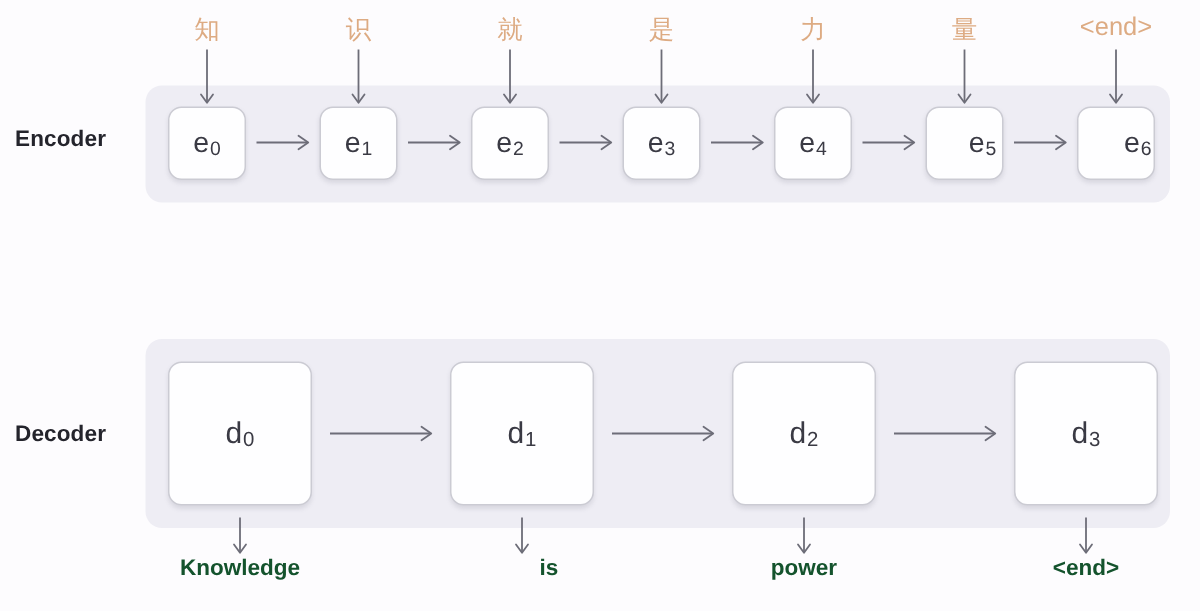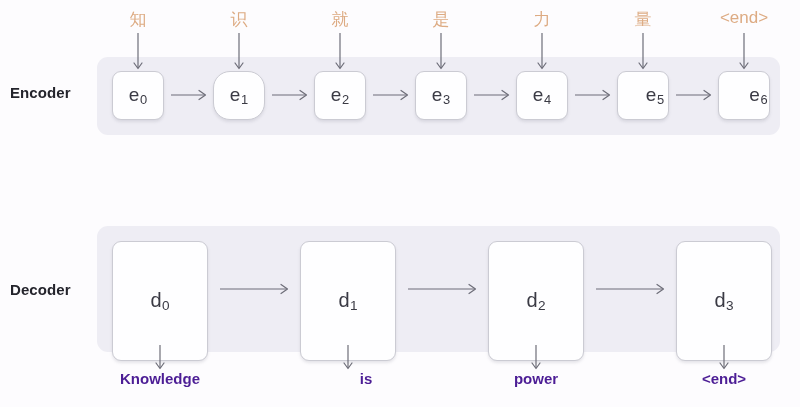--- a/index.html
+++ b/index.html
@@ -56,21 +56,21 @@
     box-sizing: border-box;
   }
   .cell.enc {
     width: 52px;
     height: 49px;
     top: 71px;
     font-size: 19px;
   }
   .cell.dec {
     width: 96px;
-    height: 120px;
+    height: 96px;
     top: 241px;
     font-size: 20px;
     align-items: center;
   }
   .cell .sub {
     font-size: 0.68em;
     vertical-align: -0.22em;
     margin-left: .5px;
     letter-spacing: 0;
   }
@@ -102,21 +102,21 @@
     color: #ddab83;
     text-align: center;
     white-space: nowrap;
     transform: translateX(-50%);
   }
   .token-out {
     position: absolute;
     top: 370px;
     font-size: 15px;
     font-weight: bold;
-    color: #4c1d95;
+    color: #14532d;
     text-align: center;
     white-space: nowrap;
     transform: translateX(-50%);
   }
 </style>
 </head>
 <body>
 
 <div id="stage">
 
@@ -174,21 +174,21 @@
         <svg width="12" height="36" viewBox="0 0 12 36">
           <line x1="6" y1="0" x2="6" y2="35" stroke="#6d6d78" stroke-width="1.2"></line>
           <polyline points="2,30 6,35.5 10,30" fill="none" stroke="#6d6d78" stroke-width="1.2" stroke-linecap="round" stroke-linejoin="round"></polyline>
         </svg>
       </div>
     </div>
   <div id="encoder-cells">
       <div class="cell enc" style="left: 112px;">
         <span>e<span class="sub">0</span></span>
       </div>
-      <div class="cell enc" style="left: 213px; border-radius: 17px;">
+      <div class="cell enc" style="left: 213px;">
         <span>e<span class="sub">1</span></span>
       </div>
       <div class="cell enc" style="left: 314px;">
         <span>e<span class="sub">2</span></span>
       </div>
       <div class="cell enc" style="left: 415px;">
         <span>e<span class="sub">3</span></span>
       </div>
       <div class="cell enc" style="left: 516px;">
         <span>e<span class="sub">4</span></span>

